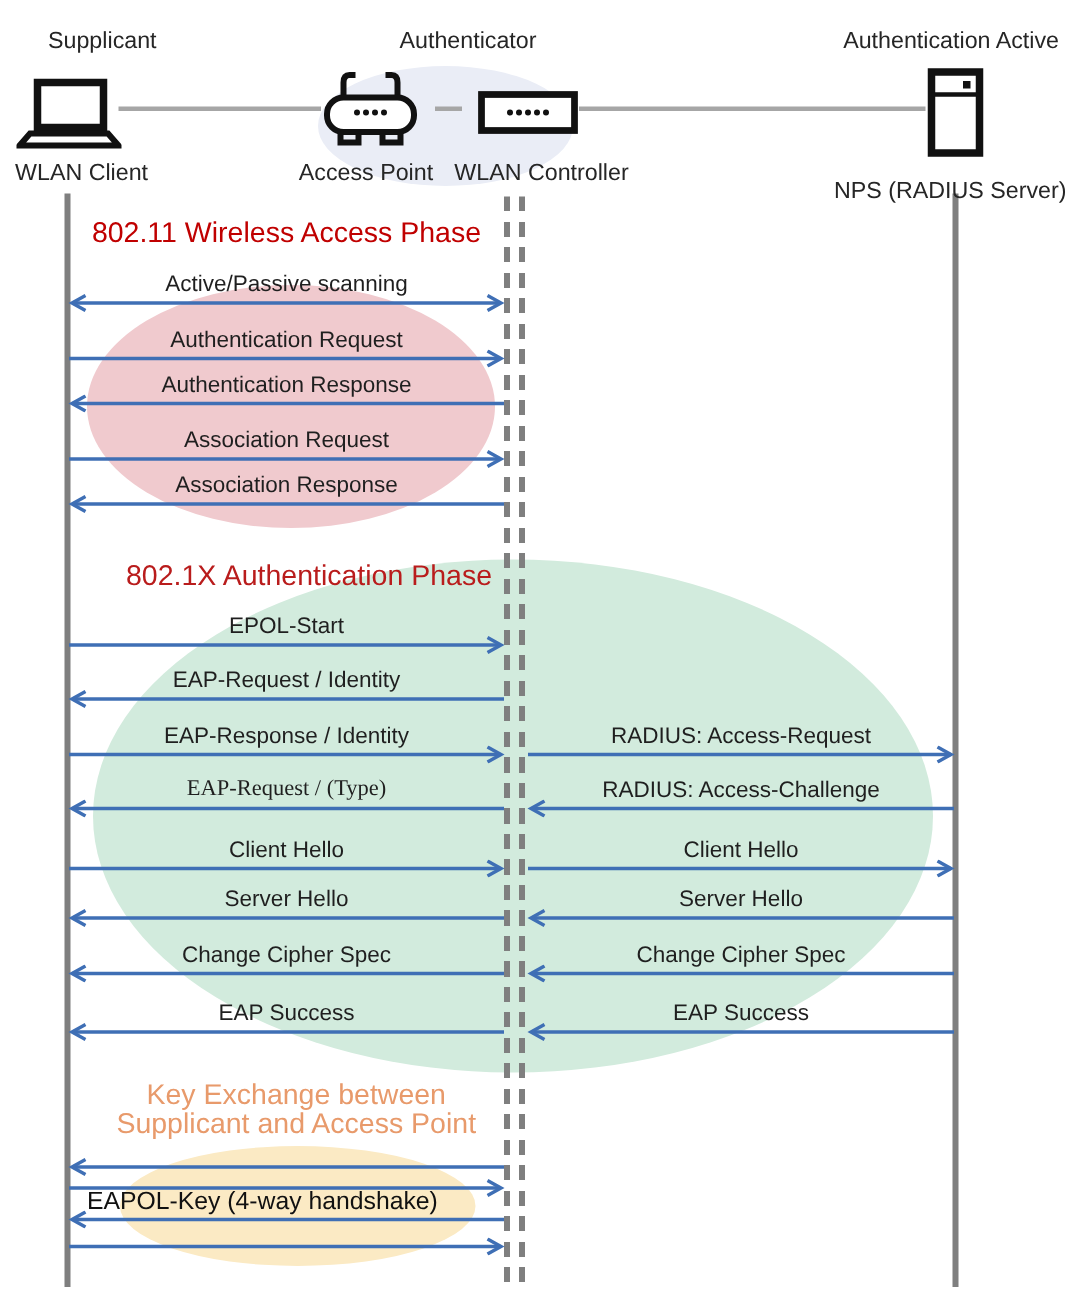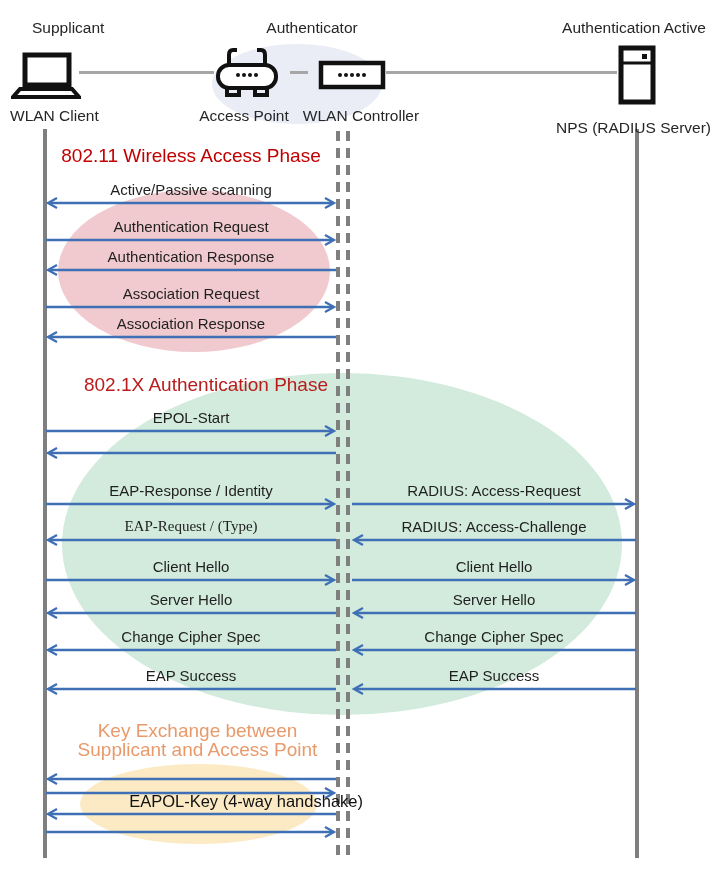--- a/index.html
+++ b/index.html
@@ -15,21 +15,21 @@
   .right{text-align:right;}
   .icon{position:absolute;z-index:2;}
   .msg{position:absolute;z-index:3;}
   .left-span{left:45px;width:292px;}
   .right-span{left:351px;width:286px;}
   .msg-label{font-size:15px;line-height:17px;margin-bottom:-3px;text-align:center;
              color:#1f1f1f;white-space:nowrap;}
   .arrow{height:12px;}
   .phase-title{position:absolute;font-size:19px;line-height:19px;text-align:center;
                z-index:3;white-space:nowrap;}
-  .hs-label{position:absolute;font-size:16.5px;line-height:17px;text-align:right;
+  .hs-label{position:absolute;font-size:16.5px;line-height:17px;text-align:left;
             color:#111;z-index:4;white-space:nowrap;}
 </style>
 </head>
 <body>
 
 <div class="canvas">
 
   <div class="ellipse" style="left: 212px; top: 44px; width: 170px; height: 80px; background-color: rgb(234, 237, 246);"></div>
   <div class="ellipse" style="left: 58px; top: 190px; width: 272px; height: 162px; background-color: rgb(240, 202, 206);"></div>
   <div class="ellipse" style="left: 62px; top: 373px; width: 560px; height: 342px; background-color: rgb(210, 235, 221);"></div>
@@ -127,20 +127,21 @@
   </div>
 
   <div class="msg left-span" style="top:409px;">
     <div class="msg-label">EPOL-Start</div>
     <div class="arrow"><svg width="292" height="12">
           <line x1="1" x2="288" y1="6" y2="6" stroke="#3f6fb5" stroke-width="2.3"></line>
           <polyline points="280,1 289,6 280,11" fill="none" stroke="#3f6fb5" stroke-width="2.3"></polyline>
         </svg></div>
   </div>
   <div class="msg left-span" style="top:445px;">
+    <div class="msg-label">EAP-Request / Identity</div>
     <div class="arrow"><svg width="292" height="12">
           <line x1="4" x2="291" y1="6" y2="6" stroke="#3f6fb5" stroke-width="2.3"></line>
           <polyline points="12,1 3,6 12,11" fill="none" stroke="#3f6fb5" stroke-width="2.3"></polyline>
         </svg></div>
   </div>
   <div class="msg left-span" style="top:482px;">
     <div class="msg-label">EAP-Response / Identity</div>
     <div class="arrow"><svg width="292" height="12">
           <line x1="1" x2="288" y1="6" y2="6" stroke="#3f6fb5" stroke-width="2.3"></line>
           <polyline points="280,1 289,6 280,11" fill="none" stroke="#3f6fb5" stroke-width="2.3"></polyline>

